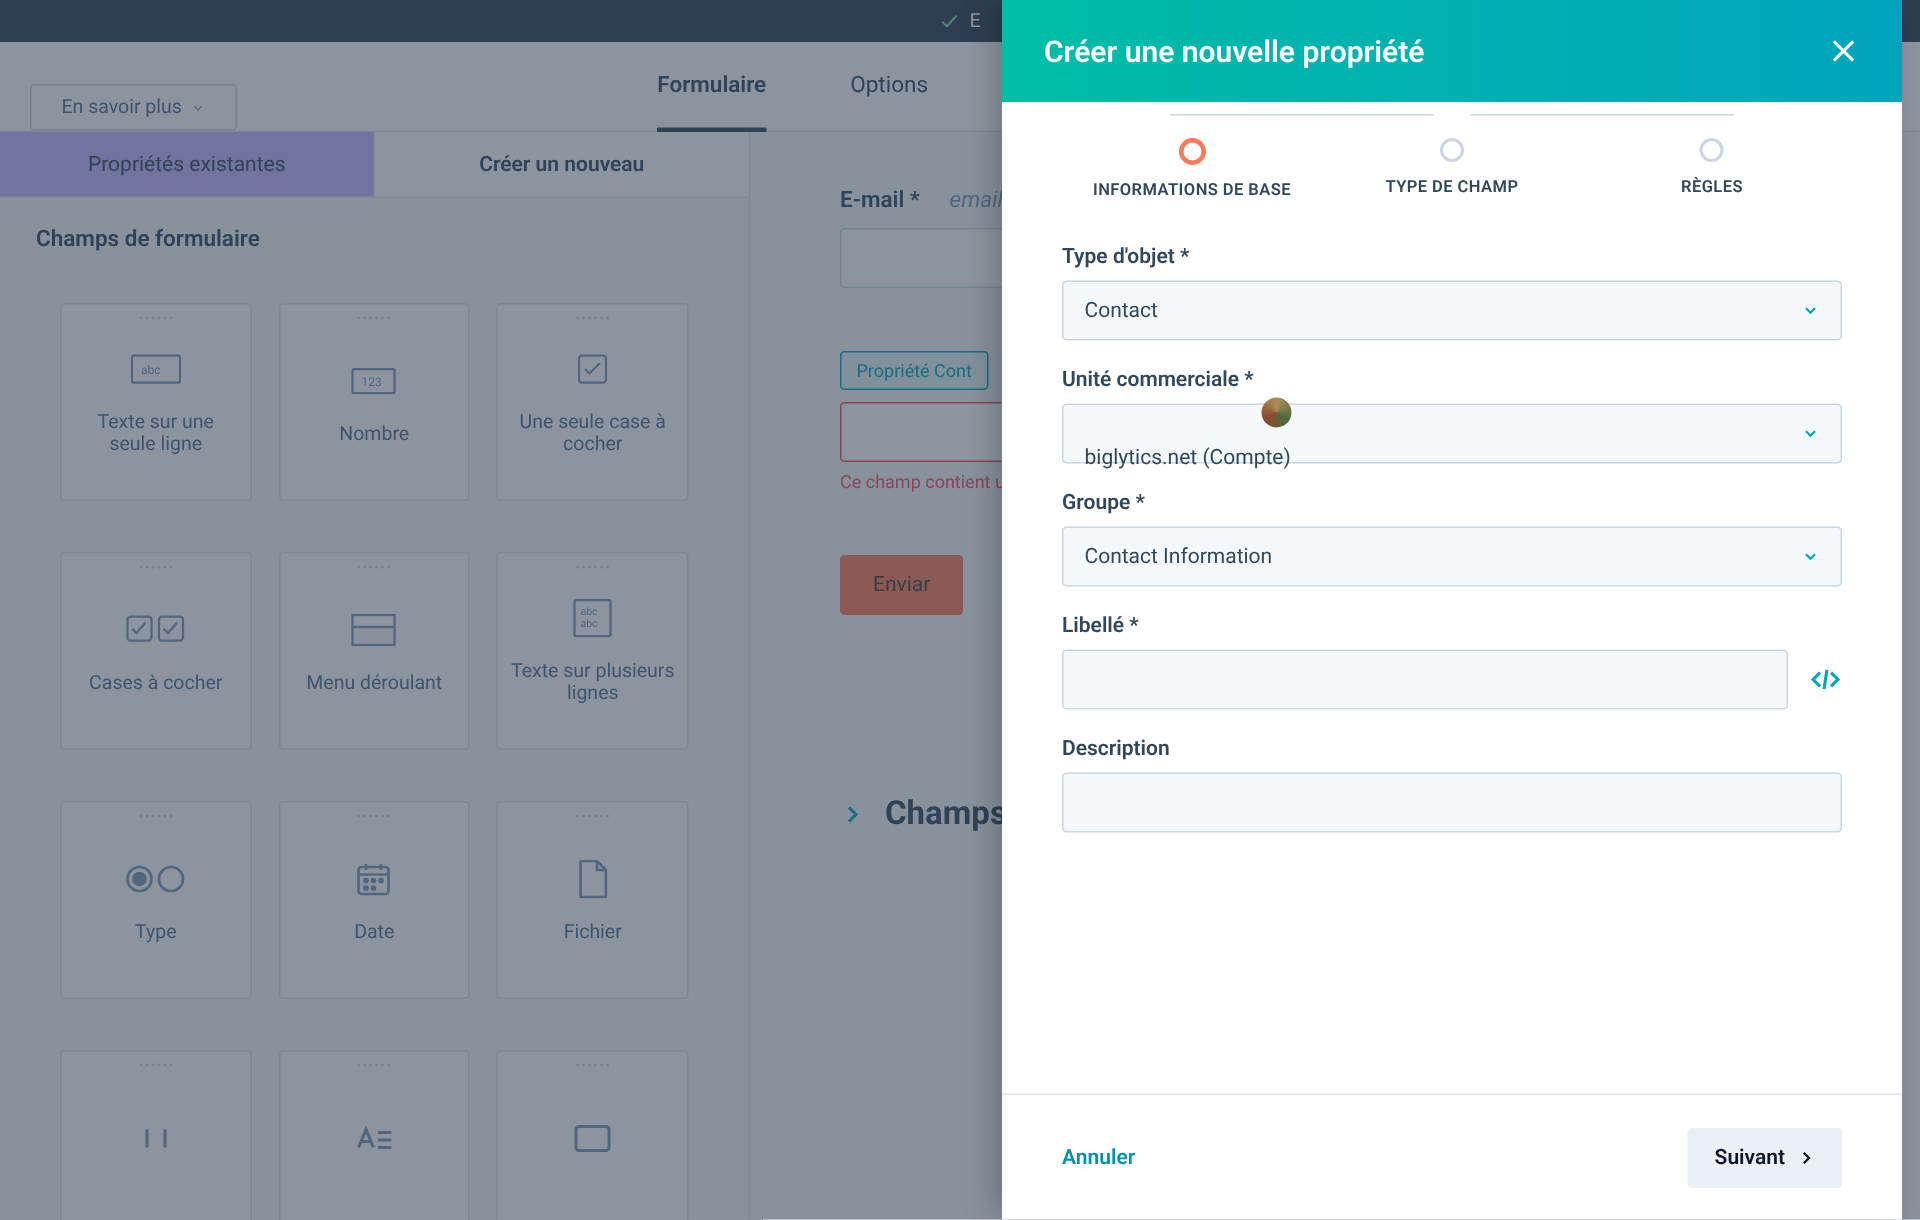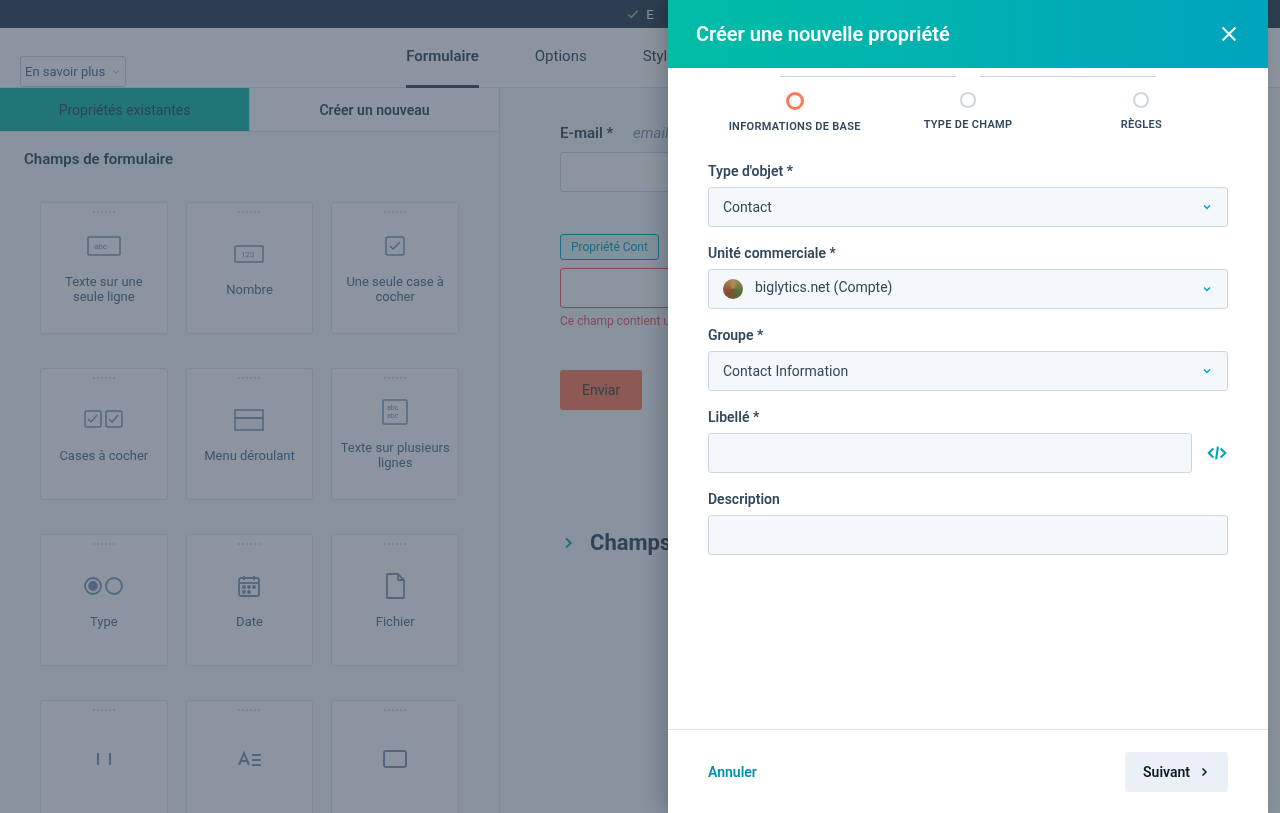--- a/index.html
+++ b/index.html
@@ -2,29 +2,29 @@
 <html><head>
 <meta charset="utf-8">
 <style>
   * { box-sizing: border-box; margin: 0; padding: 0; font-family: -apple-system, BlinkMacSystemFont, "Segoe UI", Roboto, Helvetica, Arial, sans-serif; }
   html, body { width: 1280px; height: 813px; overflow: hidden; background: #fff; }
   
   .app-bg { position: absolute; inset: 0; }
   .topbar { height: 28px; background: #2e3f50; color: #fff; display:flex; align-items:center; justify-content:center; font-size:13px; }
   .topbar svg { width:14px; height:14px; stroke:#7fd1ae; margin-right:6px;}
   .second-row { display:flex; align-items:center; height:60px; border-bottom:1px solid #dfe3eb; background:#fff; padding:0 20px 0 20px; }
-  .learn-more { border:1px solid #cbd6e2; border-radius:3px; padding:7px 4px; color:#506e91; font-size:13px; display:flex; align-items:center; gap:6px; background:#fff;margin-top:28px;}
+  .learn-more { border:1px solid #cbd6e2; border-radius:3px; padding:7px 20px; color:#506e91; font-size:13px; display:flex; align-items:center; gap:6px; background:#fff;margin-top:28px;}
   .center-tabs { display:flex; gap:56px; margin-left:280px; }
   .center-tabs .tab { color:#33475b; font-size:15px; padding:20px 0; cursor:pointer;}
   .center-tabs .tab.active { color:#33475b; font-weight:600; border-bottom:3px solid #33475b; }
   .main-split { display:flex; height:calc(100% - 88px); }
   .left-panel { width:500px; border-right:1px solid #dfe3eb; background:#f5f8fa; display:flex; flex-direction:column;}
   .prop-tabs { display:flex; height:44px; background:#fff; border-bottom:1px solid #dfe3eb;}
   .prop-tabs .ptab { flex:1; display:flex; align-items:center; justify-content:center; font-size:14px; color:#33475b; }
-  .prop-tabs .ptab:first-child { border-right:1px solid #dfe3eb; background:#14b8a6;}
+  .prop-tabs .ptab:first-child { border-right:1px solid #dfe3eb; background:#c4b5fd;}
   .prop-tabs .ptab.active { font-weight:600; background:#fff;}
   .section-title { padding:18px 24px 10px; font-weight:600; color:#33475b; font-size:15px;}
   .field-grid { display:grid; grid-template-columns: repeat(3, 1fr); column-gap:18px; row-gap:34px; padding:24px 40px; overflow:auto; flex:1;}
   .field-card { background:#fff; border:1px solid #dfe3eb; border-radius:3px; height:132px; display:flex; flex-direction:column; align-items:center; justify-content:center; position:relative; color:#516f90; font-size:13px; text-align:center; padding:0 8px;}
   .field-card .drag-dots { position:absolute; top:8px; width:24px; height:10px; display:flex; flex-wrap:wrap; gap:2px; justify-content:center;}
   .field-card .drag-dots span{width:2px;height:2px;background:#cbd6e2;border-radius:50%;}
   .field-card .ic { width:40px; height:28px; display:flex; align-items:center; justify-content:center; margin-bottom:14px; color:#7c98b6;}
   .right-preview { flex:1; background:#f5f8fa; padding:36px 0 0 60px; color:#33475b;}
   .email-label { font-weight:600; font-size:15px; margin-bottom:10px;}
   .email-label .ast{color:#33475b;}
@@ -49,21 +49,21 @@
   .step-line{ position:absolute; top:8px; height:1px; background:#cbd6e2;}
   .line1{left:calc(16.6% + 12px); right:calc(50% + 12px);}
   .line2{left:calc(50% + 12px); right:calc(16.6% + 12px);}
   .step-wrap{position:relative; padding:24px 40px 0;}
   .form-body { padding:12px 40px 20px; overflow:auto; flex:1;}
   .fld { margin-top:18px;}
   .fld > label { font-size:14px; font-weight:600; color:#33475b; display:block; margin-bottom:8px;}
   .select-box { height:40px; border:1px solid #cbd6e2; border-radius:3px; background:#f5f8fa; display:flex; align-items:center; padding:0 14px; color:#33475b; font-size:14px; justify-content:space-between; cursor:pointer;}
   .select-box .caret{color:#00a4bd;}
   .input-box { height:40px; border:1px solid #cbd6e2; border-radius:3px; background:#f5f8fa; width:100%; padding:0 12px; font-size:14px; color:#33475b;}
-  .bu-row { display:flex; align-items:flex-start; gap:12px;}
+  .bu-row { display:flex; align-items:flex-end; gap:12px;flex-direction:column;}
   .bu-ic{ width:20px; height:20px; border-radius:50%; background:conic-gradient(#b08d57,#4d6b3c,#8a4a2f,#b08d57);}
   .libelle-row{display:flex; align-items:center; gap:14px;}
   .libelle-row .code-ic{color:#00a4bd;}
   .panel-footer { border-top:1px solid #dfe3eb; height:84px; display:flex; align-items:center; justify-content:space-between; padding:0 40px;}
   .cancel-link{ color:#0091ae; font-weight:600; font-size:14px; cursor:pointer;}
   .next-btn{ background:#eaf0f6; border:none; color:#0f172a; font-size:14px; font-weight:600; padding:12px 18px; border-radius:3px; display:flex; align-items:center; gap:8px;}
   svg{fill:none;}
 </style>
 </head>
 <body>

